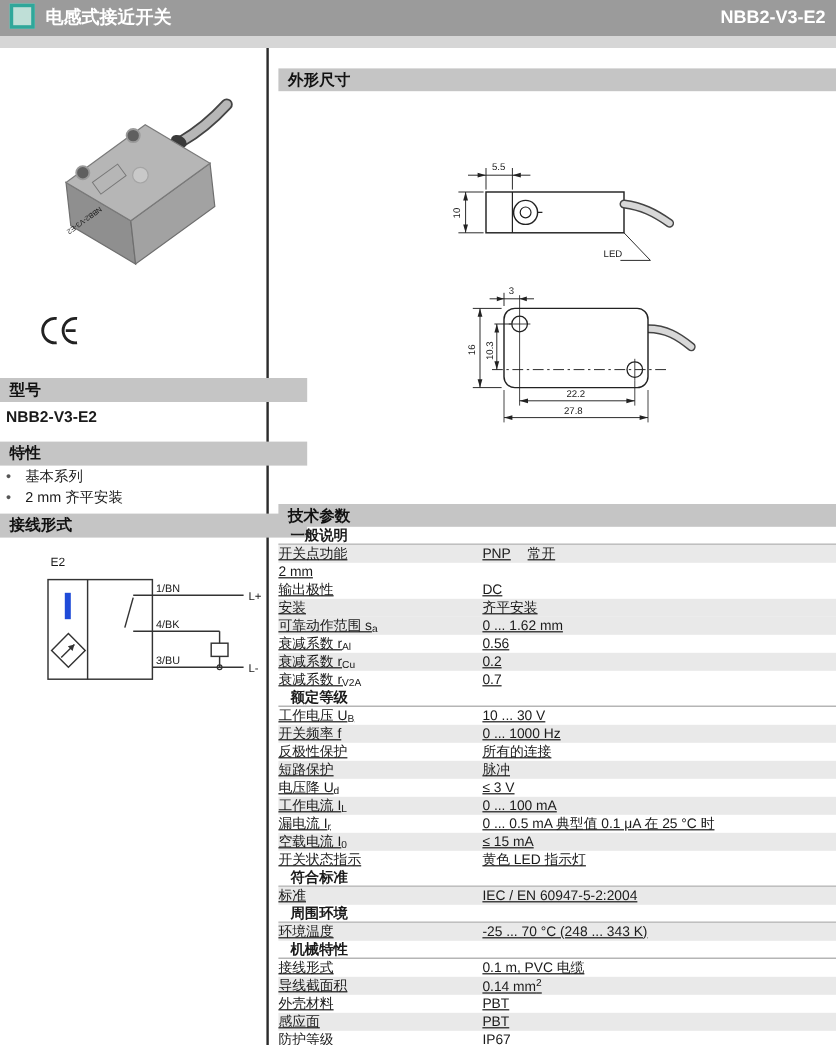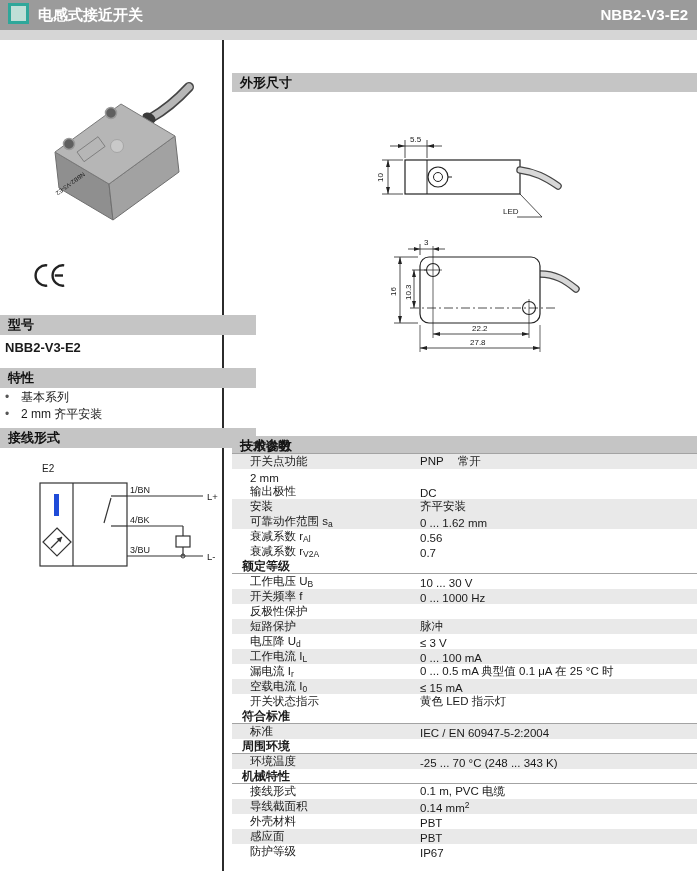--- a/index.html
+++ b/index.html
@@ -9,30 +9,30 @@
   
   .topbar{left:0;top:0;width:697px;height:30px;background:#9b9b9b;}
   .topbar-icon{left:8px;top:3px;width:21px;height:21px;background:#bfdfd7;border:3px solid #2fa79a;box-sizing:border-box;}
   .topbar-title{left:38px;top:0;height:24px;line-height:30px;color:#fff;font-weight:bold;font-size:15px;}
   .topbar-part{right:9px;top:0;height:30px;line-height:30px;color:#fff;font-weight:bold;font-size:15px;}
   .substrip{left:0;top:30px;width:697px;height:10px;background:#d6d6d6;}
   .vdivider{left:222px;top:40px;width:2px;height:831px;background:#2b2b2b;}
   
   .banner{background:#c5c5c5;font-weight:bold;font-size:13px;line-height:20px;height:20px;padding-left:8px;box-sizing:border-box;color:#111;}
   .banner-l{left:0;width:256px;}
-  .banner-r{left:232px;width:465px;height:19px;line-height:19px;margin-top:16px;}
+  .banner-r{left:232px;width:465px;height:19px;line-height:19px;}
   
   .model-value{left:5px;top:340px;font-weight:bold;font-size:13px;}
   .feature-list{left:5px;top:389px;width:215px;font-size:12px;}
   .feature-item{display:flex;line-height:17px;}
   .feature-bullet{width:16px;color:#555;}
   
   .tech-table{left:232px;top:439px;width:465px;}
   .t-sec-title{font-weight:bold;font-size:12px;height:14px;line-height:14px;padding-left:10px;border-bottom:1px solid #a3a3a3;}
-  .t-row{display:flex;align-items:flex-end;min-height:15px;padding-left:18px;font-size:11.5px;}
+  .t-row{display:flex;align-items:center;min-height:15px;font-size:11.5px;text-decoration:underline;}
   .t-row.striped{background:#e9e9e9;}
   .t-label{width:170px;flex:none;}
   .t-value{flex:1;}
   .t-value2{margin-left:14px;}
   sub{font-size:8.5px;vertical-align:-2px;}
   sup{font-size:8.5px;vertical-align:4px;}
   svg text{font-family:"Liberation Sans","DejaVu Sans",sans-serif;fill:#1a1a1a;}
 </style>
 </head>
 <body>
@@ -208,35 +208,40 @@
       <div class="t-value">齐平安装</div>
     </div>
     <div class="t-row striped">
       <div class="t-label">可靠动作范围 s<sub>a</sub></div>
       <div class="t-value">0 ... 1.62 mm</div>
     </div>
     <div class="t-row">
       <div class="t-label">衰减系数 r<sub>Al</sub></div>
       <div class="t-value">0.56</div>
     </div>
+    <div class="t-row striped">
+      <div class="t-label">衰减系数 r<sub>Cu</sub></div>
+      <div class="t-value">0.2</div>
+    </div>
     <div class="t-row">
       <div class="t-label">衰减系数 r<sub>V2A</sub></div>
       <div class="t-value">0.7</div>
     </div>
     <div class="t-sec-title">额定等级</div>
     <div class="t-row">
       <div class="t-label">工作电压  U<sub>B</sub></div>
       <div class="t-value">10 ... 30 V</div>
     </div>
     <div class="t-row striped">
       <div class="t-label">开关频率 f</div>
       <div class="t-value">0 ... 1000 Hz</div>
     </div>
     <div class="t-row">
       <div class="t-label">反极性保护</div>
+      <div class="t-value">所有的连接</div>
     </div>
     <div class="t-row striped">
       <div class="t-label">短路保护</div>
       <div class="t-value">脉冲</div>
     </div>
     <div class="t-row">
       <div class="t-label">电压降  U<sub>d</sub></div>
       <div class="t-value">≤ 3 V</div>
     </div>
     <div class="t-row striped">

